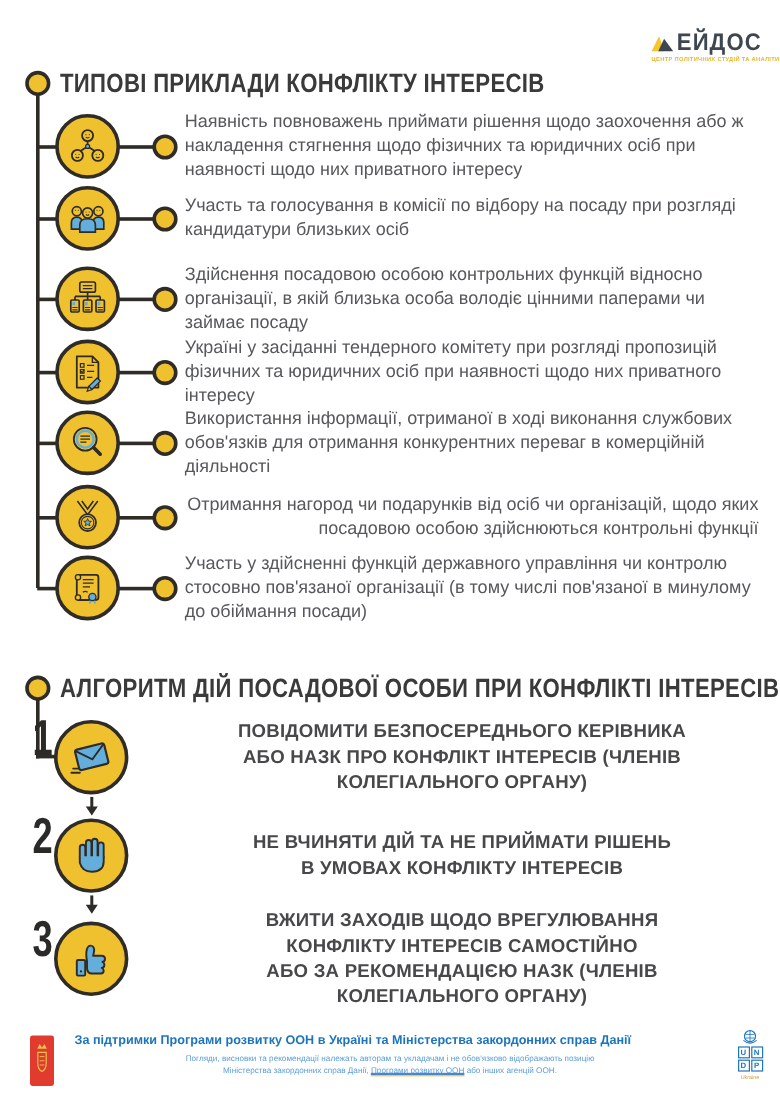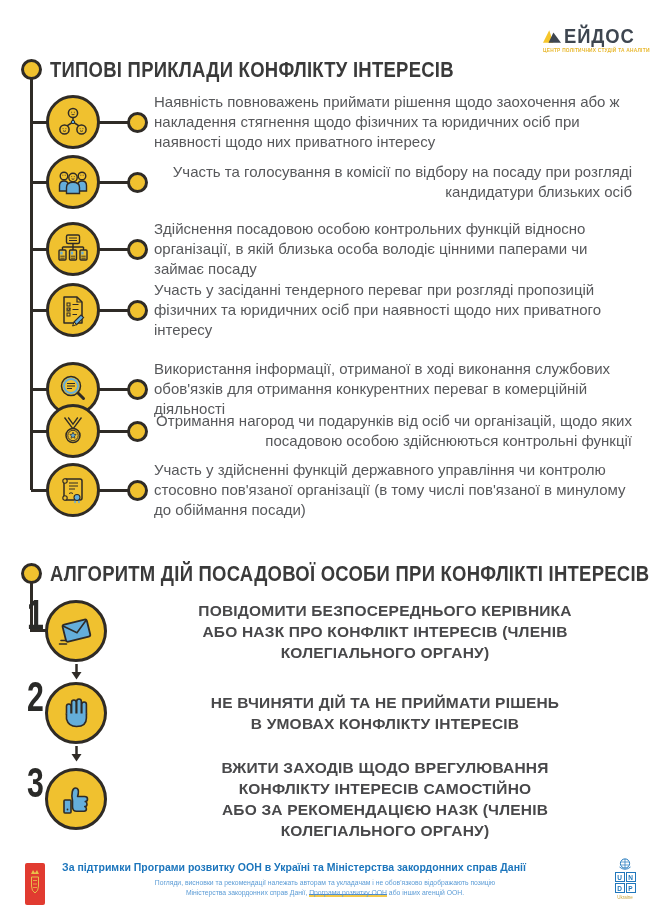--- a/index.html
+++ b/index.html
@@ -94,21 +94,21 @@
           <path d="M15.6 7.2 v0.01 M18.4 7.2 v0.01 M15.8 9.5 q1.2 0.9 2.4 0"></path>
           <path d="M7.1 23.7 v0.01 M9.9 23.7 v0.01 M7.3 26 q1.2 0.9 2.4 0"></path>
           <path d="M24.1 23.7 v0.01 M26.9 23.7 v0.01 M24.3 26 q1.2 0.9 2.4 0"></path>
         </g>
       </svg>
     </div>
     <div class="small-c"></div>
     <div class="txt">Наявність повноважень приймати рішення щодо заохочення або ж накладення стягнення щодо фізичних та юридичних осіб при наявності щодо них приватного інтересу</div>
   </div>
 
-  <div class="ex-item" style="top:151px;text-align:right;">
+  <div class="ex-item" style="top:151px;">
     <div class="h-line"></div>
     <div class="big-c">
       <svg width="34" height="34" viewBox="0 0 34 34">
         <g stroke="#2F2B26" stroke-width="1.4">
           <circle cx="8" cy="11" r="3.8" fill="#F0C12F"></circle>
           <circle cx="26" cy="11" r="3.8" fill="#F0C12F"></circle>
           <path d="M3.5 26 v-5.5 q0-4.5 4.5-4.5 q4.5 0 4.5 4.5 V26 Z" fill="#64AEDB"></path>
           <path d="M21.5 26 v-5.5 q0-4.5 4.5-4.5 q4.5 0 4.5 4.5 V26 Z" fill="#64AEDB"></path>
           <circle cx="17" cy="12.5" r="4.2" fill="#F0C12F"></circle>
           <path d="M10.5 28.5 v-6 q0-5.2 6.5-5.2 q6.5 0 6.5 5.2 v6 Z" fill="#64AEDB"></path>
@@ -161,24 +161,24 @@
           <rect x="11" y="15" width="3" height="3"></rect>
           <rect x="11" y="20" width="3" height="3"></rect>
           <path d="M11.5 16.3 l1 1.2 l1.8 -2.4"></path>
           <path d="M16.5 11.5 h6 M16.5 16.5 h6 M16.5 21.5 h4.5"></path>
         </g>
         <path d="M18 29 L25 22 L27.6 24.6 L20.6 31.6 Z" fill="#64AEDB" stroke="#2F2B26" stroke-width="1.1"></path>
         <path d="M18 29 l-1.4 4 l4 -1.4 Z" fill="#F0C12F" stroke="#2F2B26" stroke-width="1"></path>
       </svg>
     </div>
     <div class="small-c"></div>
-    <div class="txt">Участь у засіданні тендерного переваг при розгляді пропозицій фізичних та юридичних осіб при наявності щодо них приватного інтересу</div>
-  </div>
-
-  <div class="ex-item" style="top:338px;margin-top:20px;">
+    <div class="txt">Україні у засіданні тендерного комітету при розгляді пропозицій фізичних та юридичних осіб при наявності щодо них приватного інтересу</div>
+  </div>
+
+  <div class="ex-item" style="top:338px;">
     <div class="h-line"></div>
     <div class="big-c">
       <svg width="34" height="34" viewBox="0 0 34 34">
         <circle cx="15" cy="14" r="9.5" fill="#F0C12F" stroke="#2F2B26" stroke-width="1.5"></circle>
         <circle cx="15" cy="14" r="7" fill="none" stroke="#64AEDB" stroke-width="2"></circle>
         <g stroke="#2F2B26" stroke-width="1">
           <path d="M11 11.5 h8 M11 14 h8 M11 16.5 h5"></path>
         </g>
         <path d="M22 21 L27.5 26.5" stroke="#2F2B26" stroke-width="3" stroke-linecap="round"></path>
       </svg>

